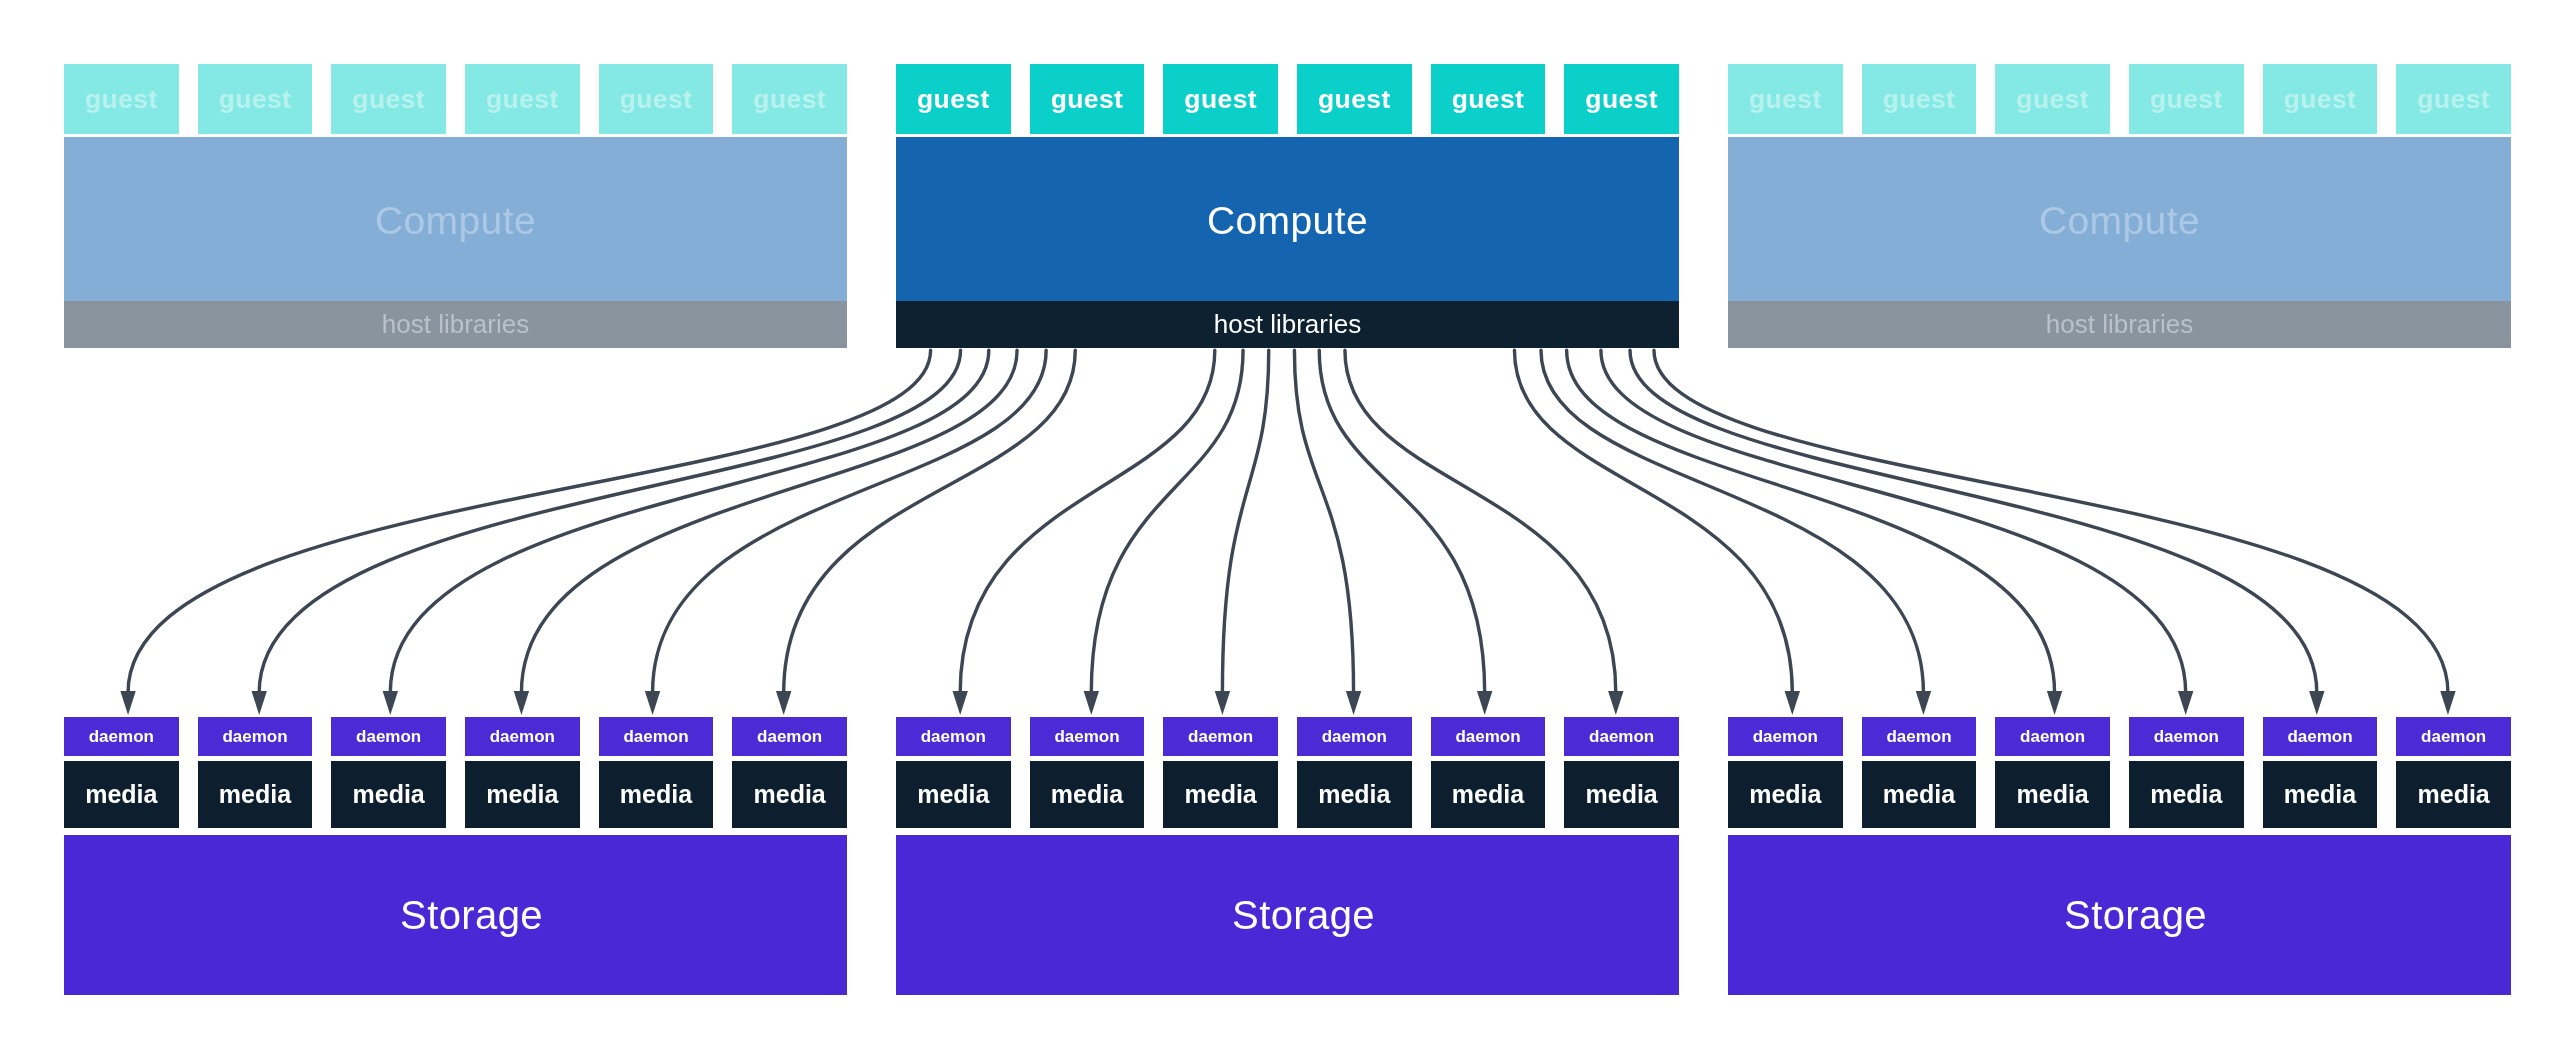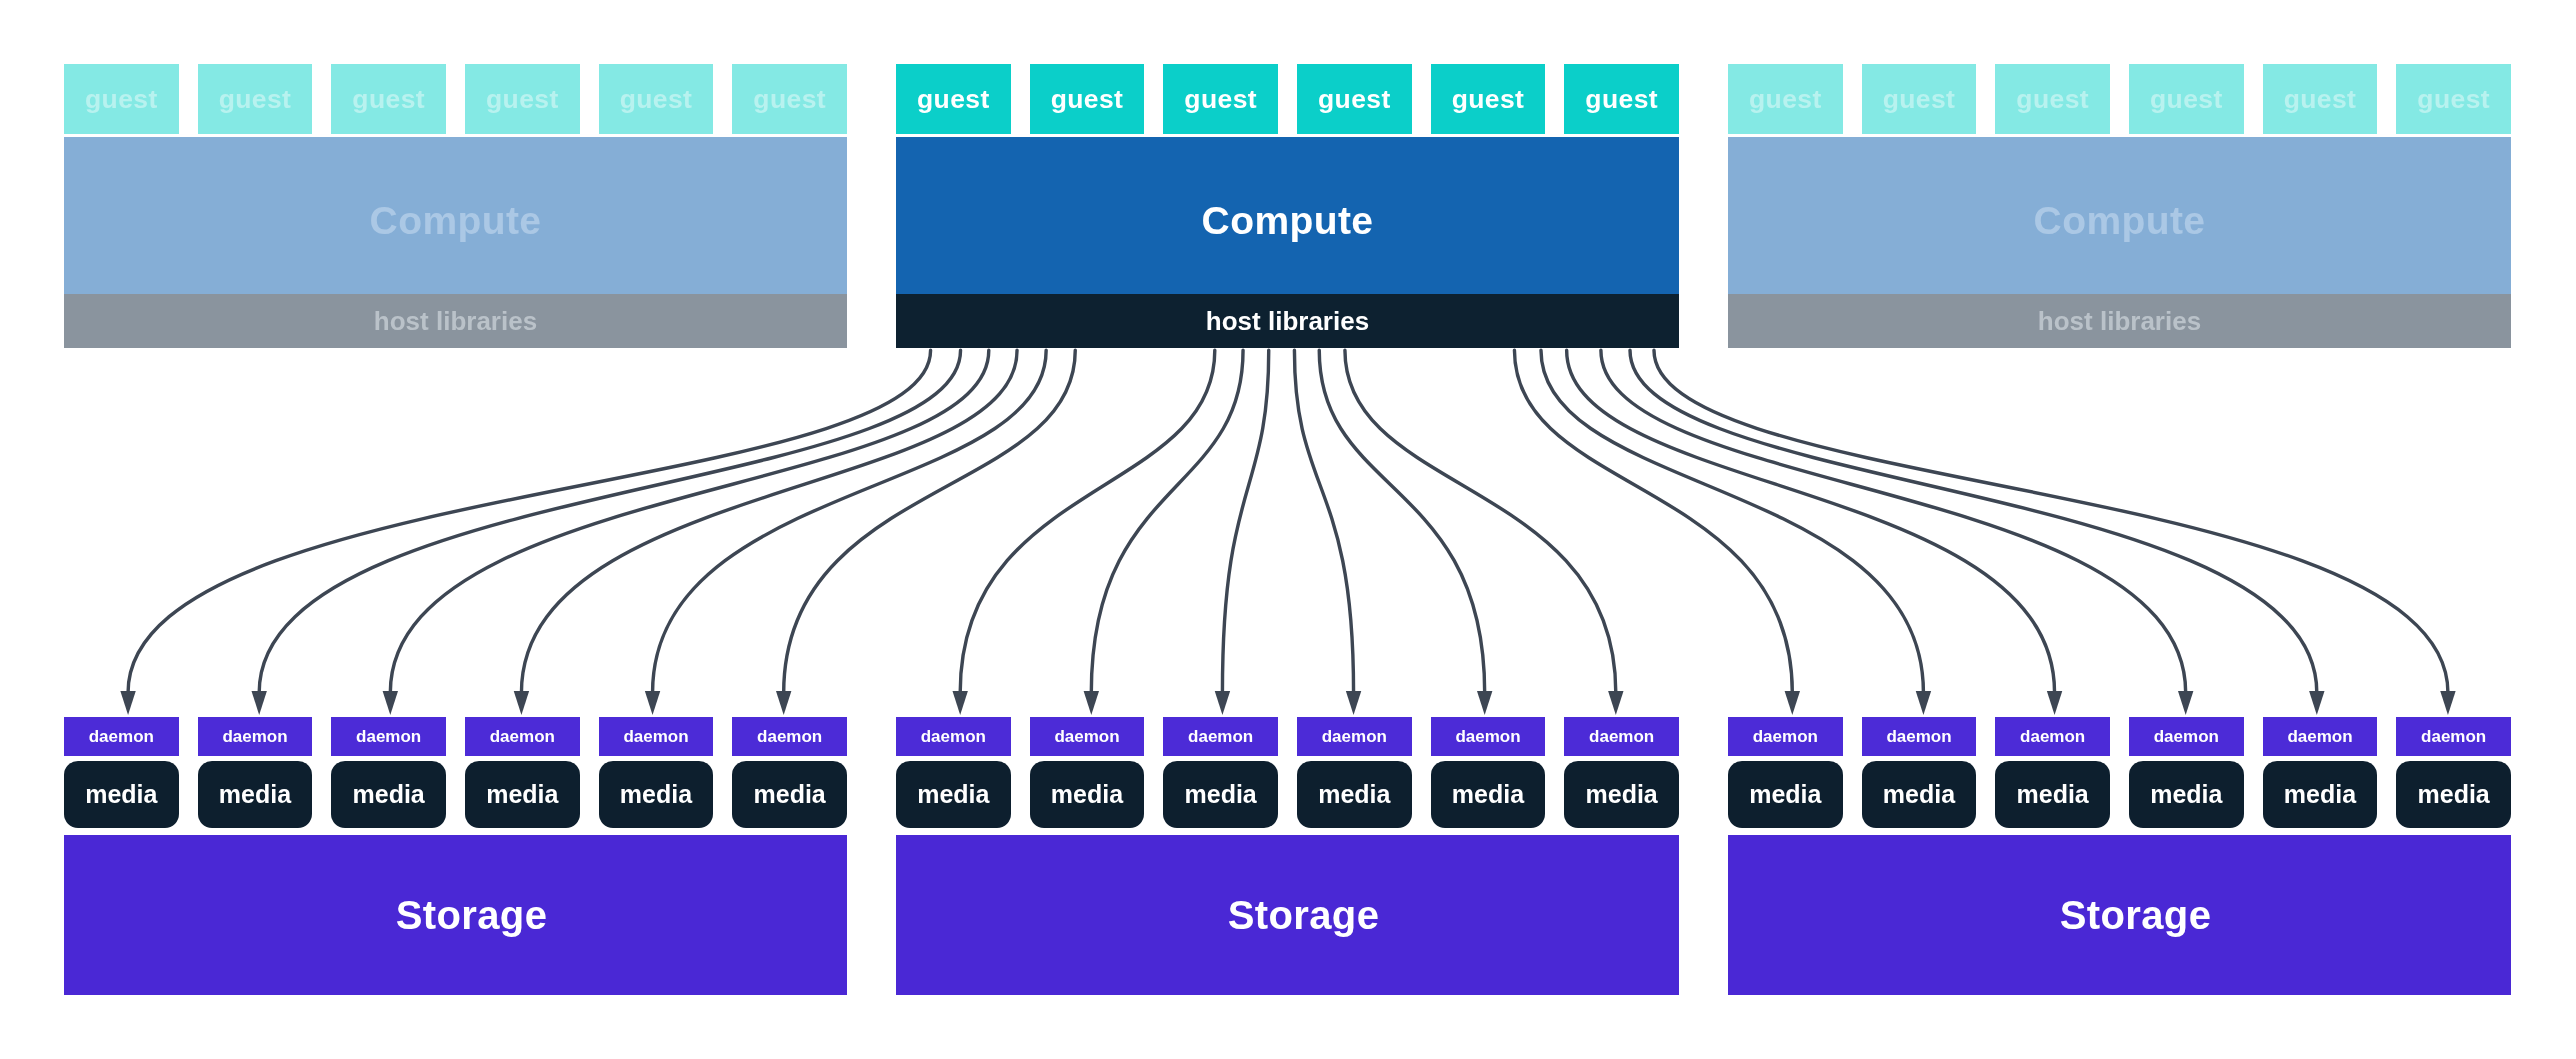--- a/index.html
+++ b/index.html
@@ -45,34 +45,34 @@
   .cell {
     display: flex;
     align-items: center;
     justify-content: center;
     font-weight: 700;
     white-space: nowrap;
     overflow: hidden;
   }
   .guest-cell  { font-size: 26.5px; letter-spacing: 0.4px; }
   .daemon-cell { font-size: 17px; }
-  .media-cell  { font-size: 25px; border-radius: 14px; }
+  .media-cell  { font-size: 25px; }
 
   .block, .bar {
     position: absolute;
     left: 0;
     right: 0;
     display: flex;
     align-items: center;
     justify-content: center;
-    font-weight: 700;
+    font-weight: 400;
     white-space: nowrap;
   }
   .compute-block { top: 73px;  height: 168px; font-size: 39px; letter-spacing: 0.4px; }
-  .host-bar      { top: 230px; height: 54px;  font-size: 26px; }
+  .host-bar      { top: 237px; height: 47px;  font-size: 26px; }
   .storage-block { top: 118px; height: 160px; font-size: 40px; letter-spacing: 0.4px; }
 
   
   .compute-node.active .guest-cell { background: var(--guest-active-bg, #0bcfc9); color: var(--guest-active-text, #ffffff); }
   .compute-node.faded  .guest-cell { background: var(--guest-faded-bg, #84e9e4);  color: var(--guest-faded-text, #b8f2ef); }
   .compute-node.active .compute-block { background: var(--compute-active-bg, #1464b0); color: var(--compute-active-text, #ffffff); }
   .compute-node.faded  .compute-block { background: var(--compute-faded-bg, #85aed6);  color: var(--compute-faded-text, #abc8e5); }
   .compute-node.active .host-bar { background: var(--host-active-bg, #0d2130); color: var(--host-active-text, #ffffff); }
   .compute-node.faded  .host-bar { background: var(--host-faded-bg, #8a949e);  color: var(--host-faded-text, #bac2c9); }
 

